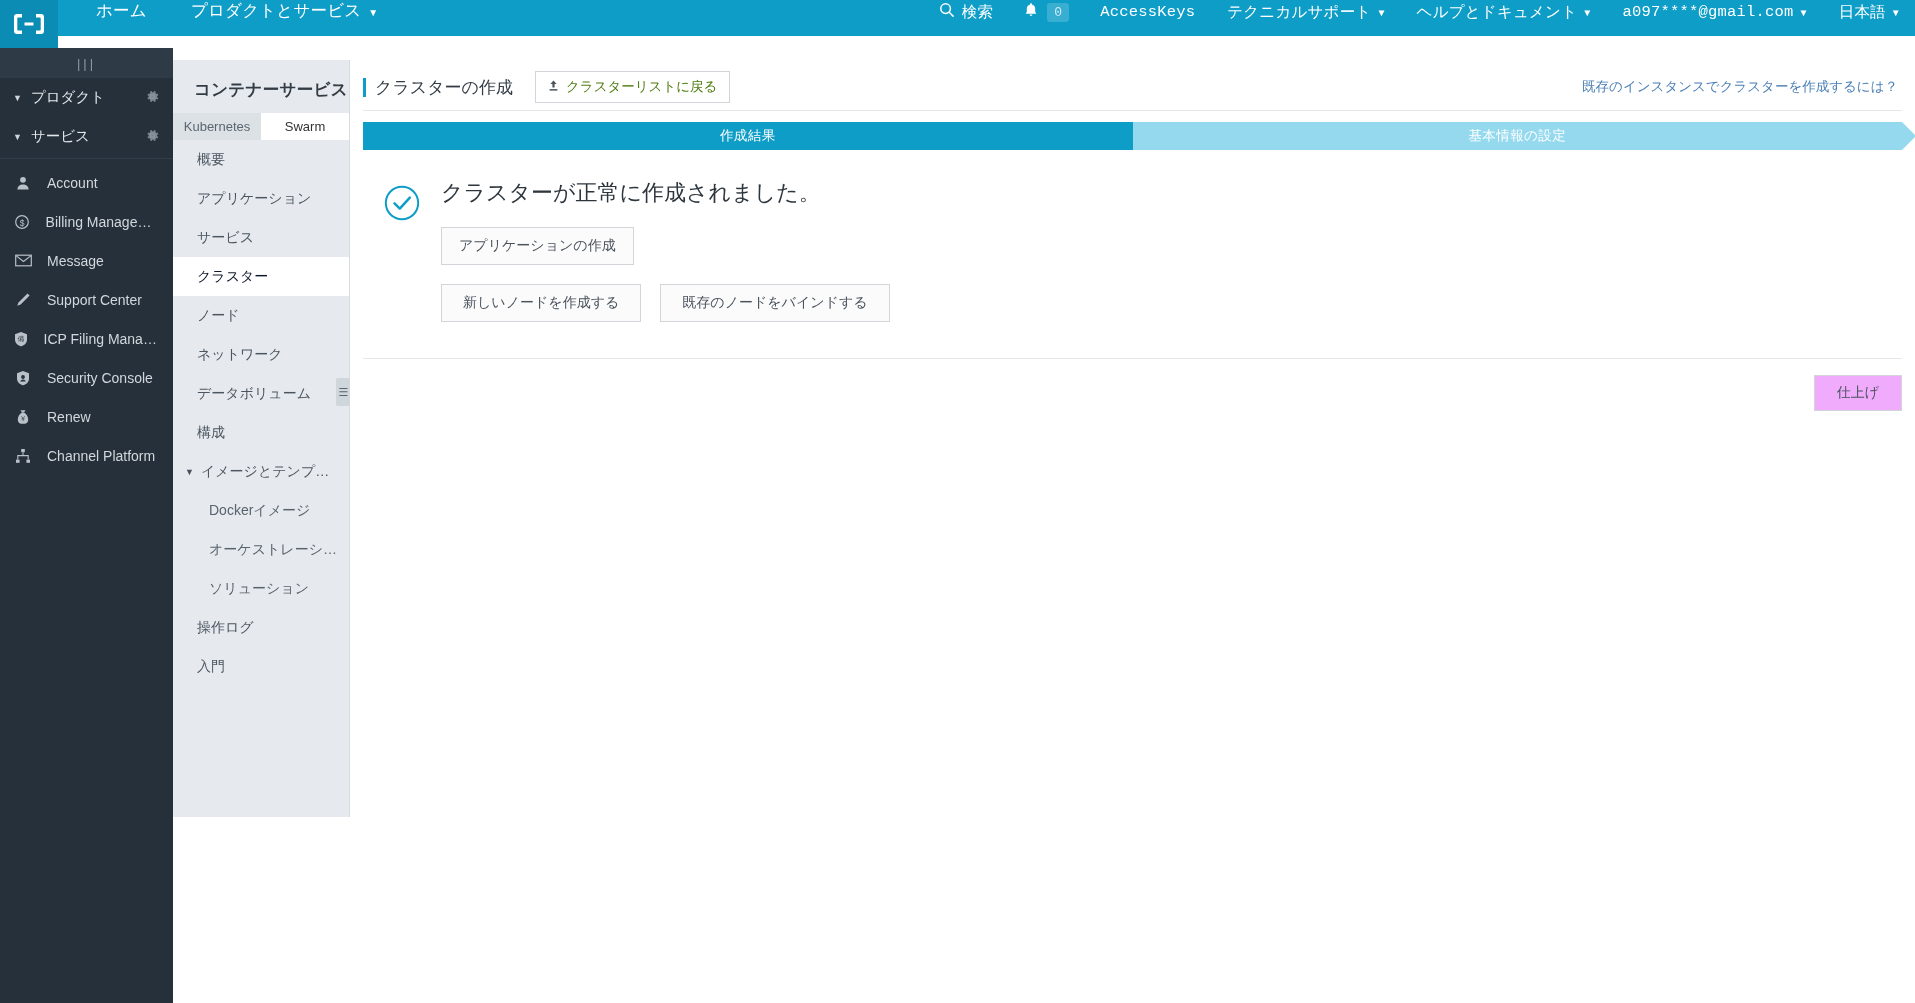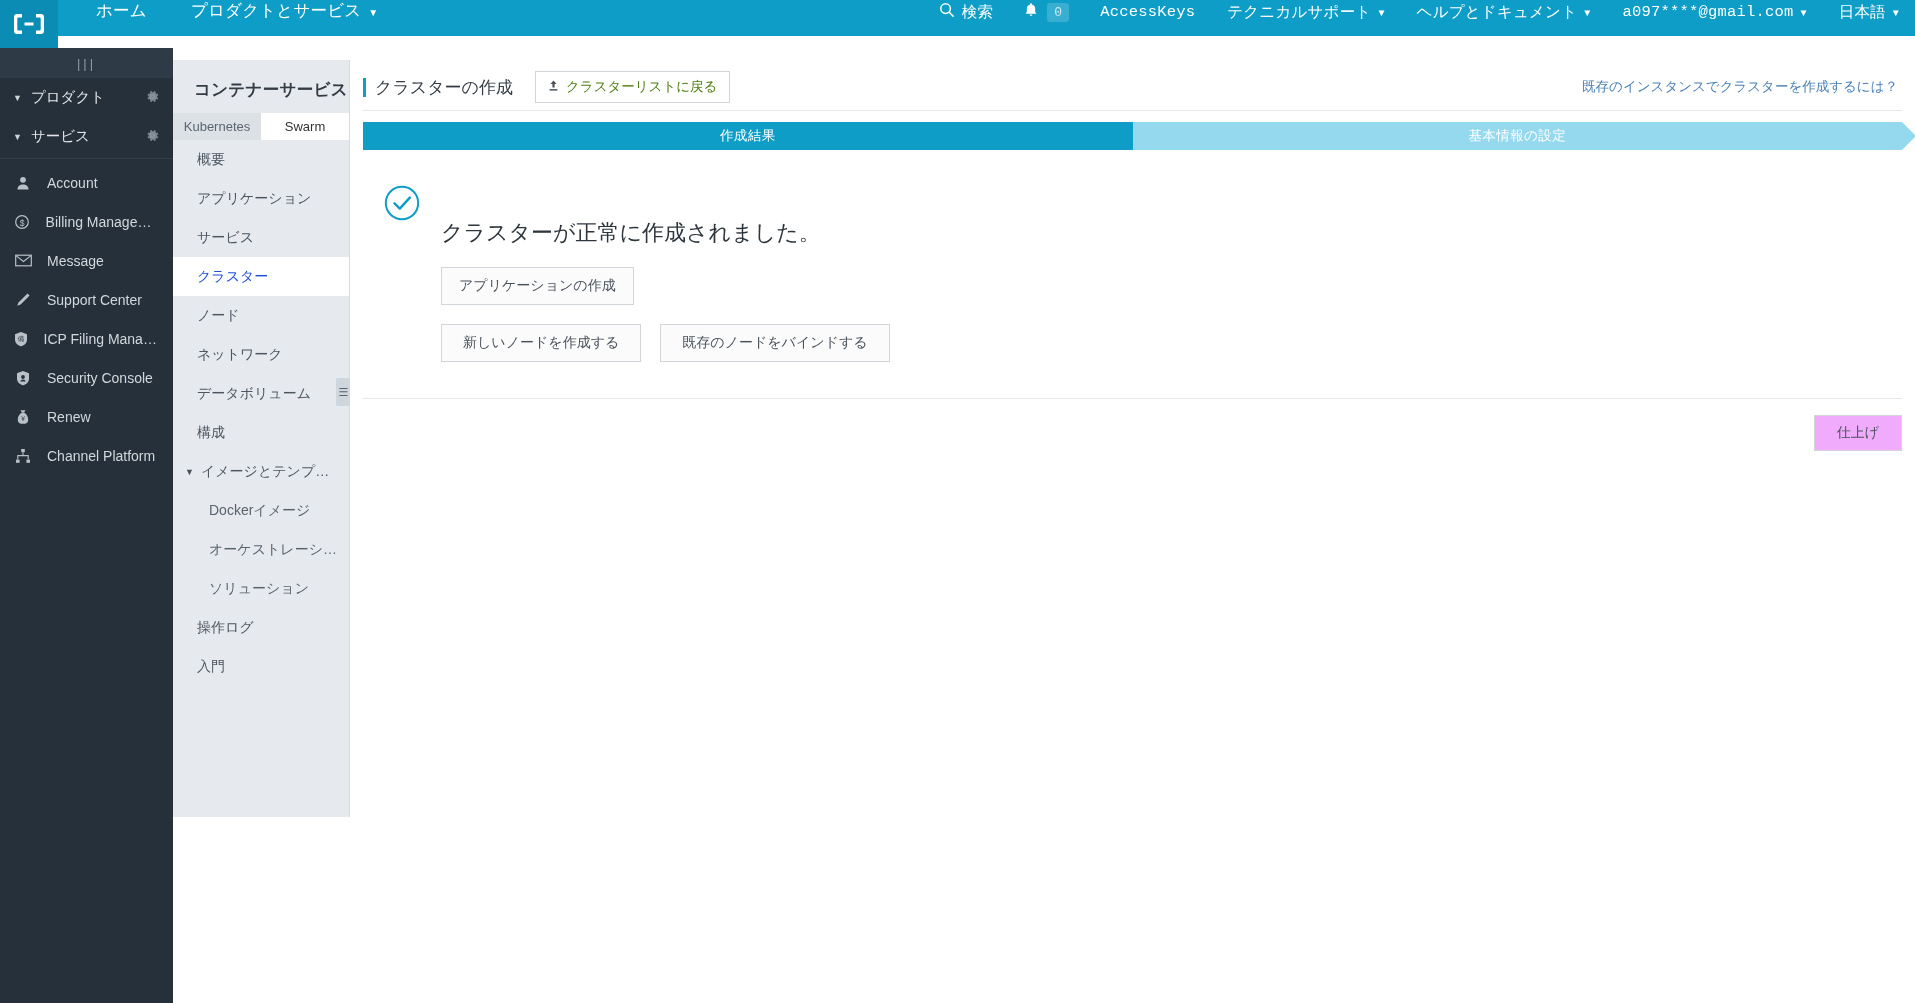--- a/index.html
+++ b/index.html
@@ -76,21 +76,21 @@
     flex: 1; display: flex; align-items: center; justify-content: center;
     font-size: 13px; color: #5b6670; cursor: pointer;
     background: #dce1e6;
   }
   .tab.active { background: #fff; color: #333; }
   .sub-item {
     height: 39px; display: flex; align-items: center;
     padding-left: 24px; font-size: 14px; color: #4c5660; cursor: pointer;
     white-space: nowrap; overflow: hidden;
   }
-  .sub-item.active { background: #fff; color: #1d4ed8; }
+  .sub-item.active { background: #fff; color: #0f172a; }
   .sub-item.group { padding-left: 12px; }
   .sub-item.group .tri { font-size: 9px; margin-right: 7px; color: #46505a; }
   .sub-item.child { padding-left: 36px; color: #59636d; }
   .sub-item .txt { overflow: hidden; text-overflow: ellipsis; max-width: 136px; }
   .collapse-tab {
     position: absolute; left: 336px; top: 378px; width: 15px; height: 28px;
     background: #cfd6dc; color: #5a646e; font-size: 11px;
     display: flex; align-items: center; justify-content: center; cursor: pointer;
     border-radius: 2px 0 0 2px;
   }
@@ -127,21 +127,21 @@
   }
   .step.done:before {
     content: ""; position: absolute; right: -18px; top: 0; z-index: 1;
     border-top: 14px solid transparent; border-bottom: 14px solid transparent;
     border-left: 14px solid #fff;
   }
 
   
   .result { padding: 28px 0 0 13px; display: flex; }
   .check-ico { width: 78px; display: flex; justify-content: center; padding-top: 6px; }
-  .result-body { flex: 1; padding-right: 5px; margin-top: 40px; }
+  .result-body { flex: 1; padding-right: 5px; }
   .result-title { font-size: 22px; color: #2e363d; margin-bottom: 19px; }
   .desc-row { display: flex; align-items: center; gap: 22px; }
   .desc-text { font-size: 13.5px; color: #8a9097; line-height: 1.6; }
   .btn {
     border: 1px solid #d2d6da; background: #fbfbfc; color: #4a535c;
     font-size: 14px; padding: 9px 17px; cursor: pointer; white-space: nowrap;
     font-family: inherit;
   }
   .action-row { display: flex; gap: 19px; margin-top: 19px; }
   .action-row .btn { padding: 9px 21px; }

